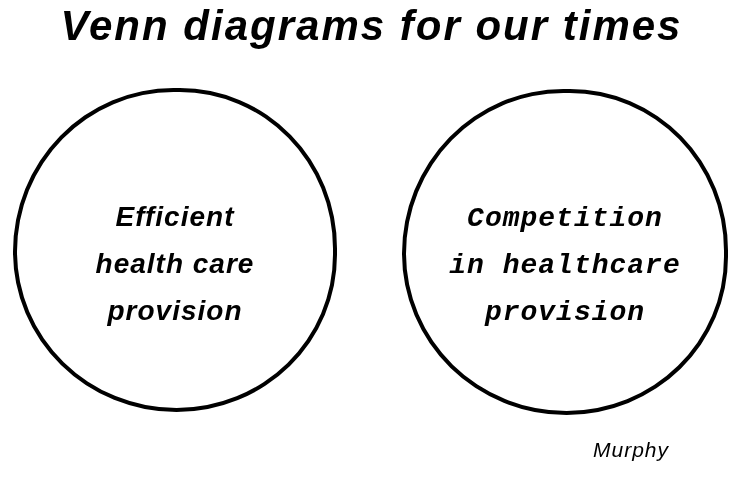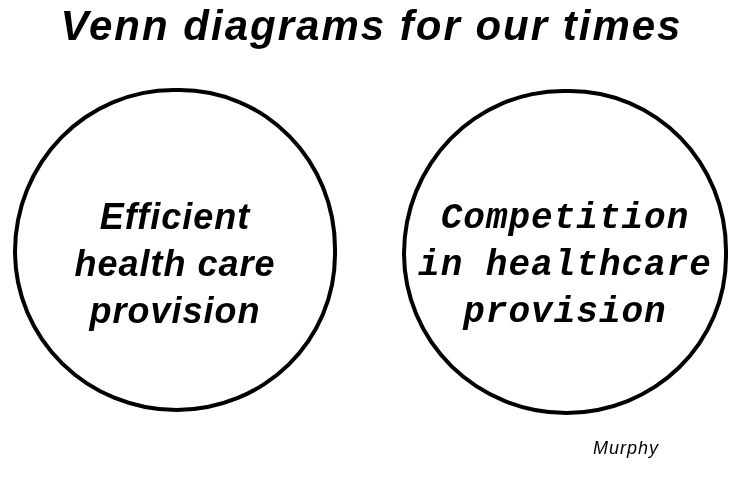--- a/index.html
+++ b/index.html
@@ -50,32 +50,32 @@
   .circle-right {
     left: 402px;
     top: 89px;
     width: 326px;
     height: 326px;
     font-family: Liberation Mono, monospace;
   }
   .circle-label {
     white-space: pre-line;
     text-align: center;
-    font-size: 36px;
+    font-size: 28px;
     line-height: 47px;
     font-style: italic;
     font-weight: bold;
     letter-spacing: 1px;
     transform: translateY(13px);
   }
   .signature {
     position: absolute;
     left: 593px;
     top: 438px;
-    font-size: 18px;
+    font-size: 21px;
     font-style: italic;
     font-weight: normal;
     letter-spacing: 1px;
   }
 </style>
 </head>
 <body>
 
 <div class="canvas">
 

